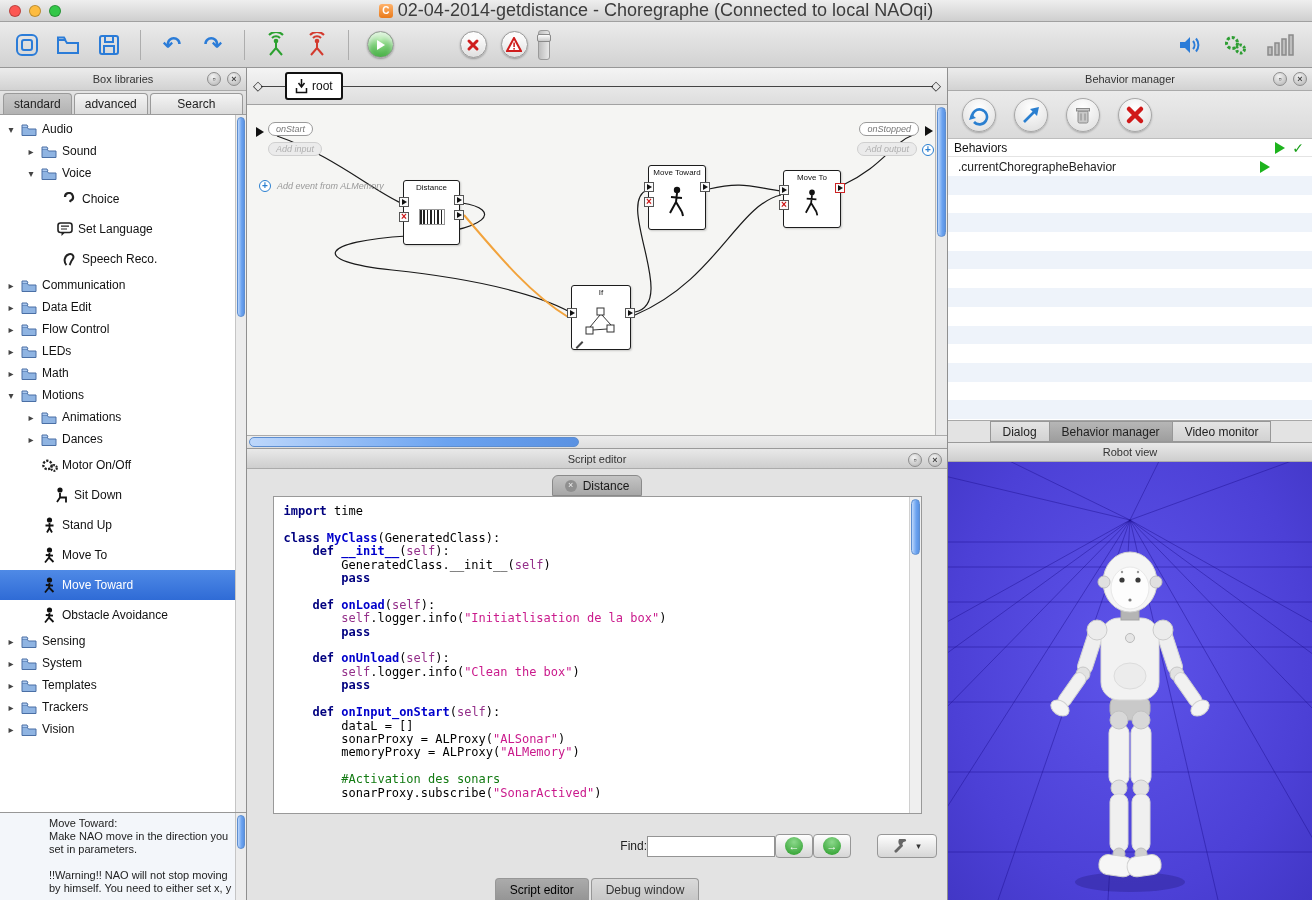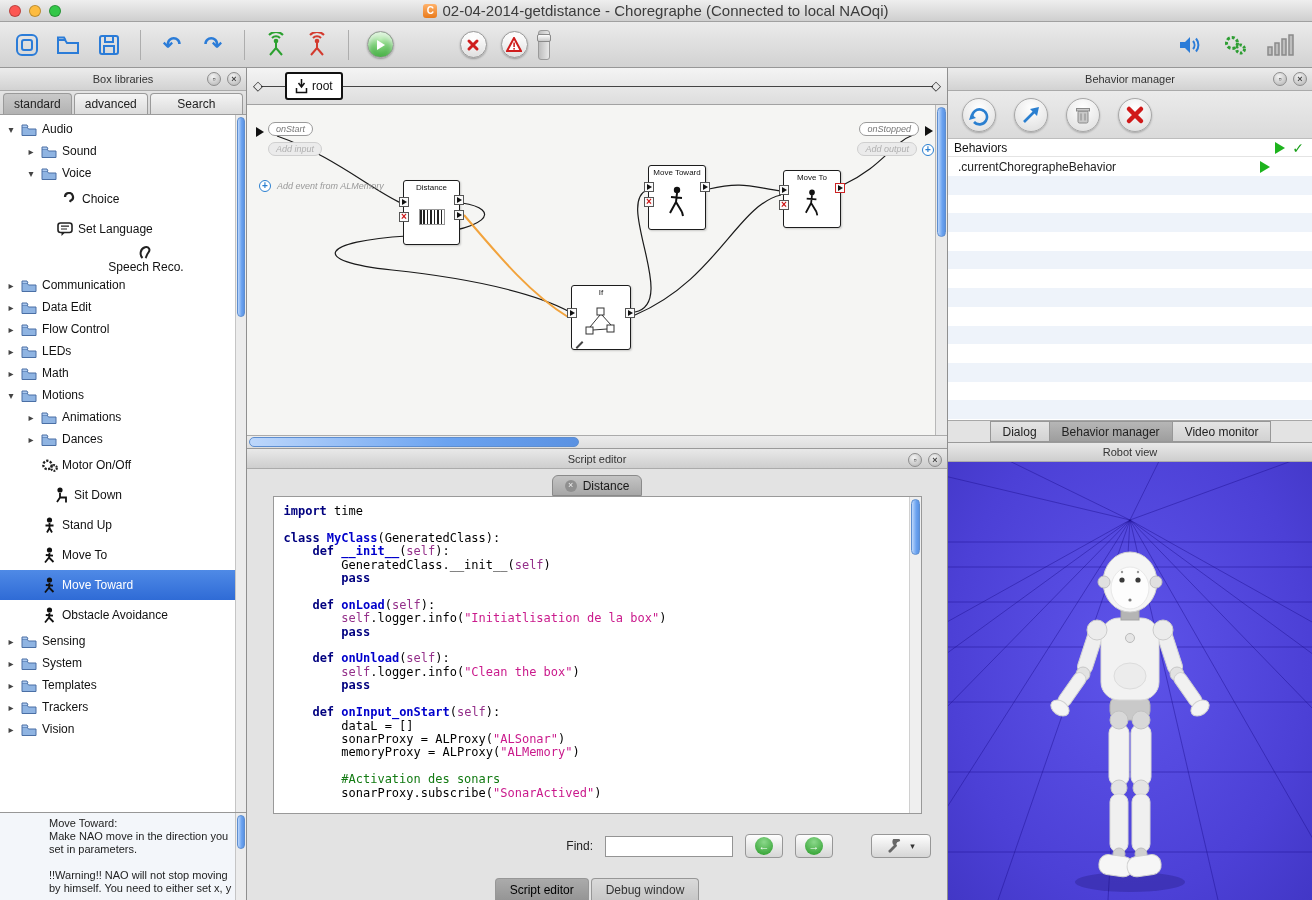--- a/index.html
+++ b/index.html
@@ -7,21 +7,21 @@
 body{font-family:"Liberation Sans","DejaVu Sans",sans-serif;font-size:12px;color:#111;background:#dcdcdc;}
 .screen{position:relative;width:1312px;height:900px;background:#e2e2e2;}
 
 
 .titlebar{height:22px;background:linear-gradient(#eeeeee,#cfcfcf);border-bottom:1px solid #a0a0a0;display:flex;align-items:center;position:relative;}
 .traffic{display:flex;gap:8px;margin-left:9px;z-index:2;}
 .tl{width:12px;height:12px;border-radius:50%;display:inline-block;border:1px solid rgba(0,0,0,.25);}
 .tl.red{background:#fc5753;}.tl.yellow{background:#fdbc40;}.tl.green{background:#33c748;}
 .title-wrap{position:absolute;left:0;right:0;display:flex;justify-content:center;align-items:center;gap:5px;}
 .app-badge{width:14px;height:14px;border-radius:3px;background:linear-gradient(#ffb26b,#e97a1a);color:#fff;font-size:10px;font-weight:bold;display:flex;align-items:center;justify-content:center;}
-.title-text{font-size:15px;color:#3c3c3c;}
+.title-text{font-size:18px;color:#3c3c3c;}
 
 
 .toolbar{height:46px;background:linear-gradient(#ebebeb,#d2d2d2);border-bottom:1px solid #979797;display:flex;align-items:center;padding:0 10px;gap:7px;position:relative;}
 .tb-btn{width:34px;height:34px;display:flex;align-items:center;justify-content:center;border-radius:5px;cursor:default;}
 .tb-sep{width:1px;height:30px;background:#adadad;margin:0 7px;}
 .tb-char{font-size:22px;font-weight:bold;color:#2b7cd8;line-height:1;}
 .glossy{width:27px;height:27px;border-radius:50%;border:1px solid #9a9a9a;box-shadow:0 1px 2px rgba(0,0,0,.3), inset 0 5px 6px rgba(255,255,255,.8);display:flex;align-items:center;justify-content:center;}
 .glossy.green{background:radial-gradient(circle at 50% 28%,#a8e8a0,#2da12d);}
 .glossy.light{background:radial-gradient(circle at 50% 28%,#ffffff,#d8d8d8);}
 .speed-slider{width:12px;height:30px;background:linear-gradient(90deg,#bdbdbd,#e8e8e8);border:1px solid #9a9a9a;border-radius:3px;position:relative;}
@@ -95,21 +95,21 @@
 .tab-close::before{content:"×";}
 .code-wrap{width:649px;height:318px;position:relative;margin-top:0;}
 .code{position:absolute;inset:0;background:#fff;border:1px solid #999;overflow:hidden;padding:8px 14px 0 10px;font-family:"DejaVu Sans Mono","Liberation Mono",monospace;font-size:12px;line-height:13.4px;white-space:pre;color:#000;}
 .code-line{min-height:13.4px;}
 .tok-k{color:#00007f;font-weight:bold;}
 .tok-f{color:#0000cc;font-weight:bold;}
 .tok-v{color:#94308a;}
 .tok-s{color:#ca1a8c;}
 .tok-c{color:#127a12;}
 .code-scroll{position:absolute;right:1px;top:1px;bottom:1px;width:12px;background:#efefef;border-left:1px solid #d0d0d0;}
-.find-row{margin-top:20px;width:100%;display:flex;align-items:center;justify-content:flex-end;gap:12px;padding-right:16px;}
+.find-row{margin-top:20px;width:100%;display:flex;align-items:center;justify-content:flex-end;padding-right:10px;}
 .find-label{font-size:12px;color:#222;}
 .find-input{width:128px;height:21px;border:1px solid #949494;background:#fff;font-size:12px;padding:0 4px;font-family:inherit;}
 .find-btn{width:38px;height:24px;border-radius:4px;border:1px solid #979797;background:linear-gradient(#fefefe,#d6d6d6);display:flex;align-items:center;justify-content:center;}
 .green-dot{width:18px;height:18px;border-radius:50%;background:radial-gradient(circle at 50% 28%,#8bd88b,#259a25);color:#fff;font-size:11px;font-weight:bold;display:flex;align-items:center;justify-content:center;line-height:1;}
 .wrench-btn{width:60px;height:24px;border-radius:4px;border:1px solid #979797;background:linear-gradient(#fefefe,#d6d6d6);display:flex;align-items:center;justify-content:center;gap:6px;margin-left:26px;}
 .dd-arrow{font-size:9px;color:#333;}
 .se-bottom-tabs{position:absolute;bottom:0;left:0;right:0;display:flex;justify-content:center;gap:2px;}
 .sbt{height:22px;padding:0 14px;display:flex;align-items:center;font-size:12px;background:linear-gradient(#dadada,#c7c7c7);border:1px solid #979797;border-bottom:none;border-radius:4px 4px 0 0;color:#333;}
 .sbt.selected{background:linear-gradient(#ababab,#959595);color:#000;}
 
@@ -314,21 +314,21 @@
             <span class="tree-arrow"></span>
             <span class="tree-icon">
               <svg width="17" height="15" viewBox="0 0 17 15">
                 <rect x="1" y="1" width="14" height="9.5" rx="2.5" fill="#fff" stroke="#222" stroke-width="1.6"></rect>
                 <path d="M4.5 10.5 L4.5 14 L8 10.5 z" fill="#222"></path>
                 <path d="M4 4.2 H12 M4 7 H10" stroke="#222" stroke-width="1.2"></path>
               </svg>
             </span>
             <span class="tree-label">Set Language</span>
           </div>
-          <div class="tree-row tall" style="padding-left: 44px; flex-direction: column;">
+          <div class="tree-row tall" style="padding-left: 44px;">
             <span class="tree-arrow"></span>
             <span class="tree-icon">
               <svg width="14" height="16" viewBox="0 0 14 16">
                 <path d="M4.5 14 C1.5 11 2 4.5 7 3.2 C11 2.2 12.5 6 10.5 8.3 C8.5 10.5 8.8 12.5 7.5 14" fill="none" stroke="#222" stroke-width="2"></path>
               </svg>
             </span>
             <span class="tree-label">Speech Reco.</span>
           </div>
           <div class="tree-row" style="padding-left: 4px;">
             <span class="tree-arrow">▸</span>

